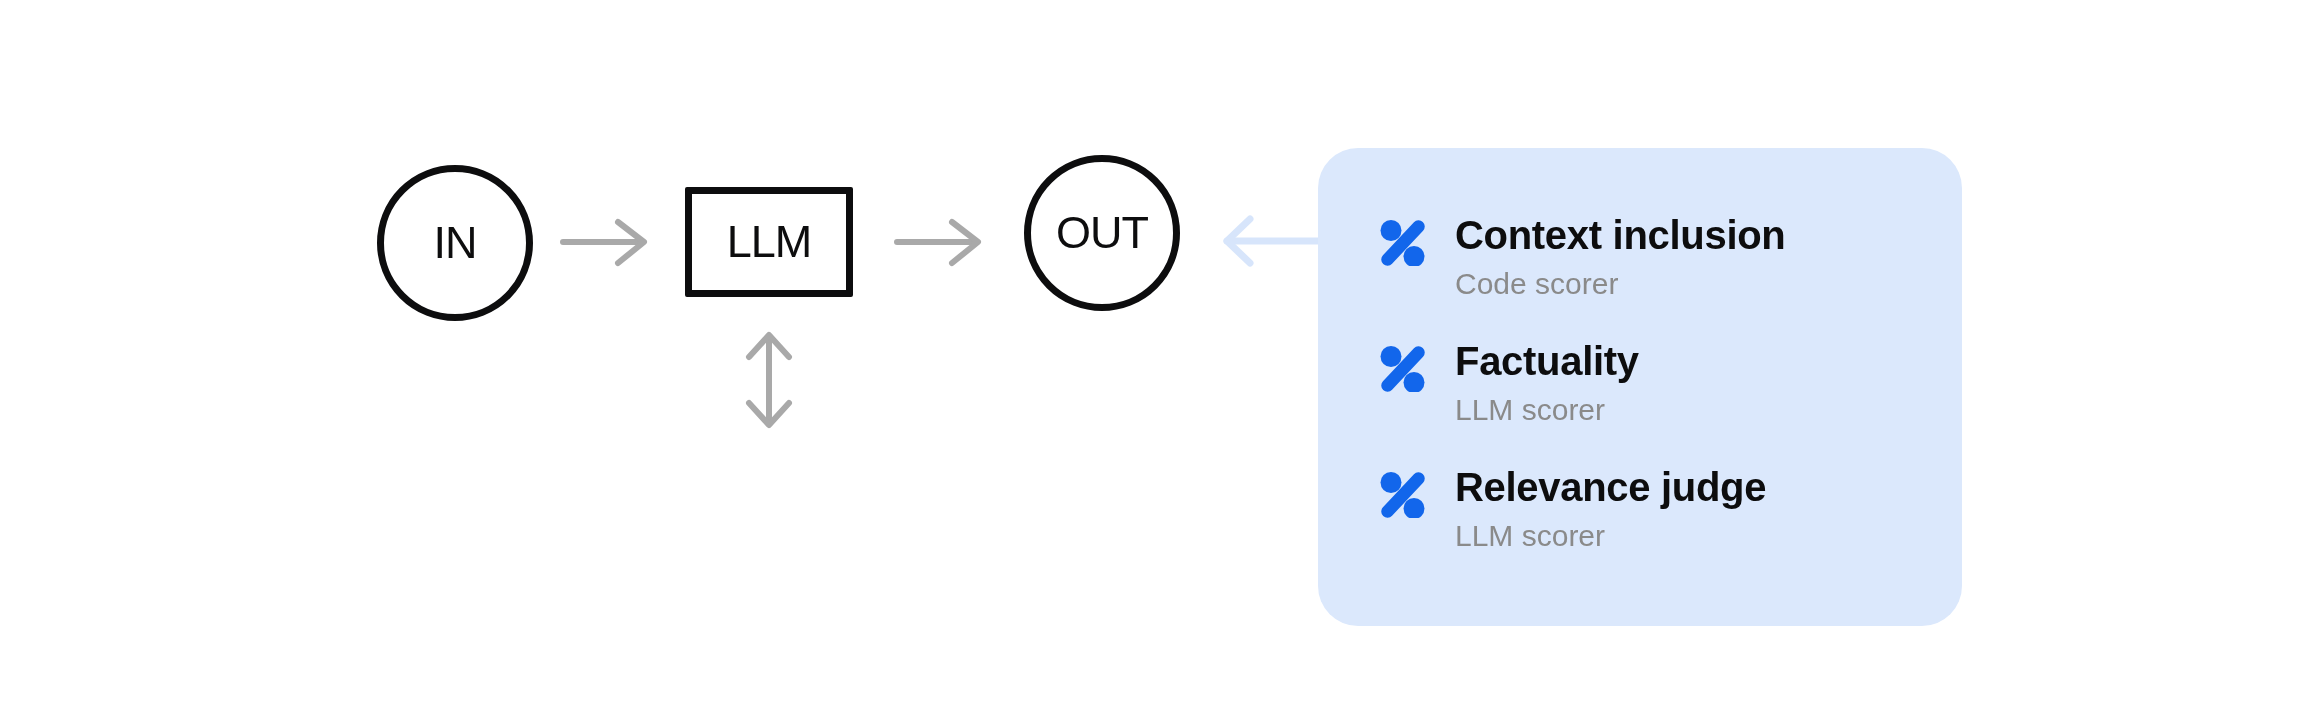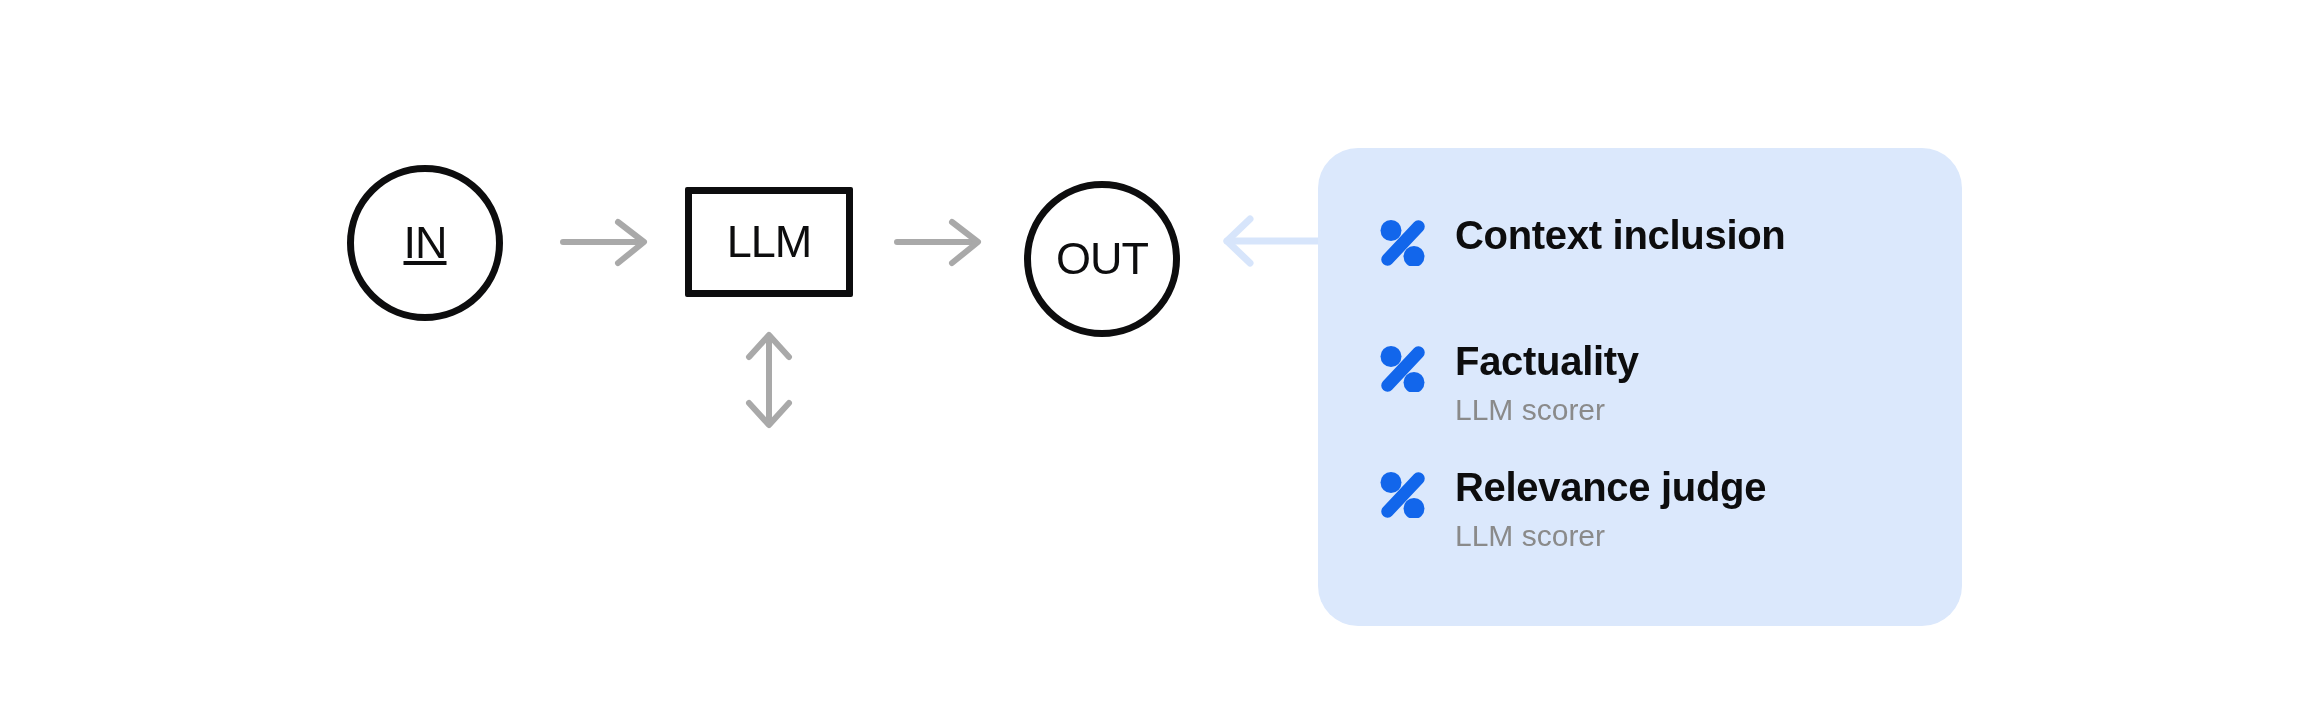--- a/index.html
+++ b/index.html
@@ -16,23 +16,23 @@
   html,body{background:var(--background);}
   body{font-family:"Liberation Sans","DejaVu Sans",sans-serif;}
   .stage{position:relative;width:2318px;height:720px;background:var(--background);overflow:hidden;}
 
   
   .node{position:absolute;display:flex;align-items:center;justify-content:center;
         color:var(--node-stroke);font-weight:500;font-size:45px;letter-spacing:-1px;
         background:var(--background);}
   .node.circle{width:156px;height:156px;border:7px solid var(--node-stroke);border-radius:50%;}
   .node.box{width:168px;height:110px;border:7px solid var(--node-stroke);border-radius:2px;}
-  #node-in{left:347px;top:165px;text-decoration:underline;}
+  #node-in{left:377px;top:165px;}
   #node-llm{left:685px;top:187px;}
-  #node-out{left:1024px;top:181px;}
+  #node-out{left:1024px;top:155px;}
 
   
   .arrow{position:absolute;}
   .arrow path{fill:none;stroke-linecap:round;stroke-linejoin:round;}
   .arrow.gray path{stroke:var(--arrow-gray);stroke-width:6;}
   .arrow.light path{stroke:var(--arrow-light-blue);stroke-width:7;}
   #arrow-in-llm{left:558px;top:214px;}
   #arrow-llm-out{left:892px;top:214px;}
   #arrow-llm-tools{left:744px;top:330px;}
   #arrow-panel-out{left:1220px;top:213px;}
@@ -100,20 +100,21 @@
   <div class="panel">
 
     <div class="scorer-item r0">
       <svg class="pct" width="46" height="46" viewBox="0 0 46 46">
         <circle class="dot" cx="11" cy="10.5" r="10.5"></circle>
         <circle class="dot" cx="34" cy="36.5" r="10.5"></circle>
         <path class="bar" d="M7.5 39.5 L38.5 6.5"></path>
       </svg>
       <div class="scorer-texts">
         <div class="scorer-title">Context inclusion</div>
+        <div class="scorer-subtitle">Code scorer</div>
       </div>
     </div>
 
     <div class="scorer-item r1">
       <svg class="pct" width="46" height="46" viewBox="0 0 46 46">
         <circle class="dot" cx="11" cy="10.5" r="10.5"></circle>
         <circle class="dot" cx="34" cy="36.5" r="10.5"></circle>
         <path class="bar" d="M7.5 39.5 L38.5 6.5"></path>
       </svg>
       <div class="scorer-texts">

